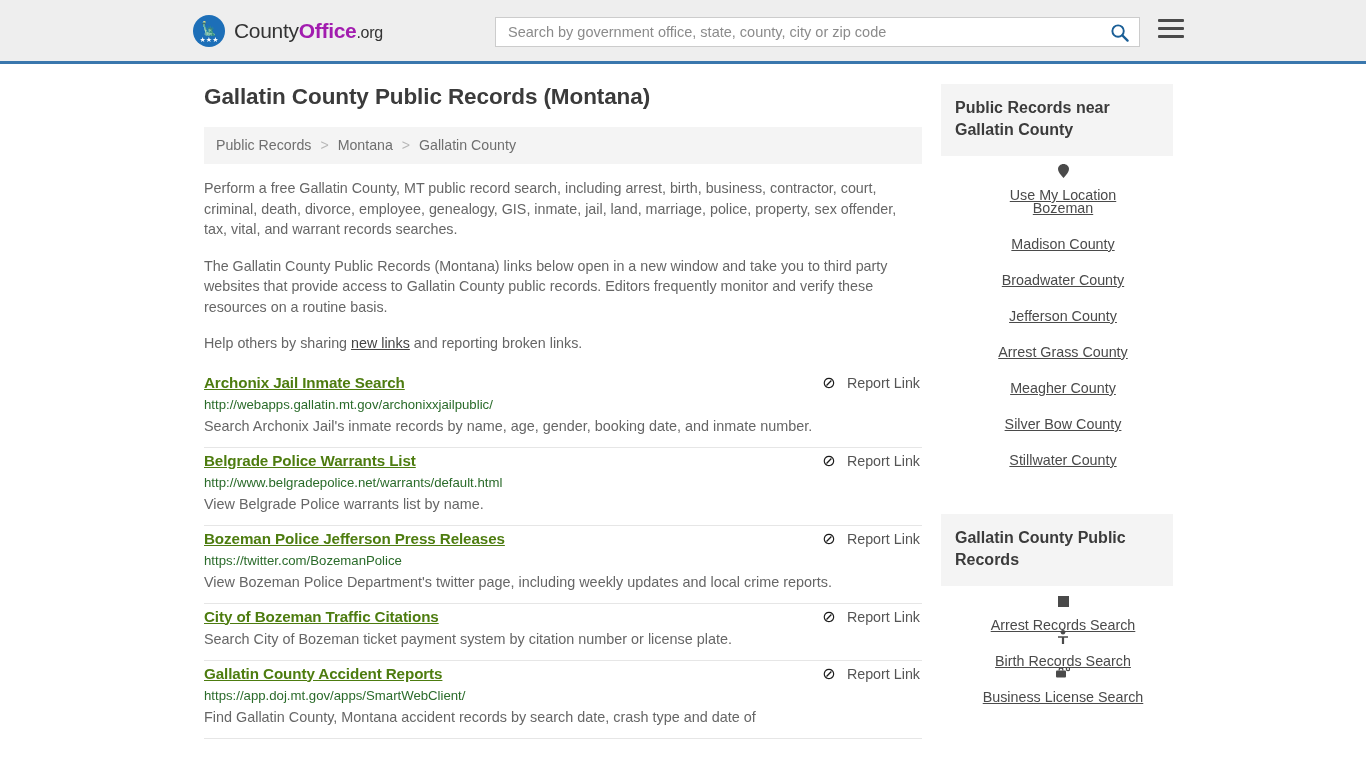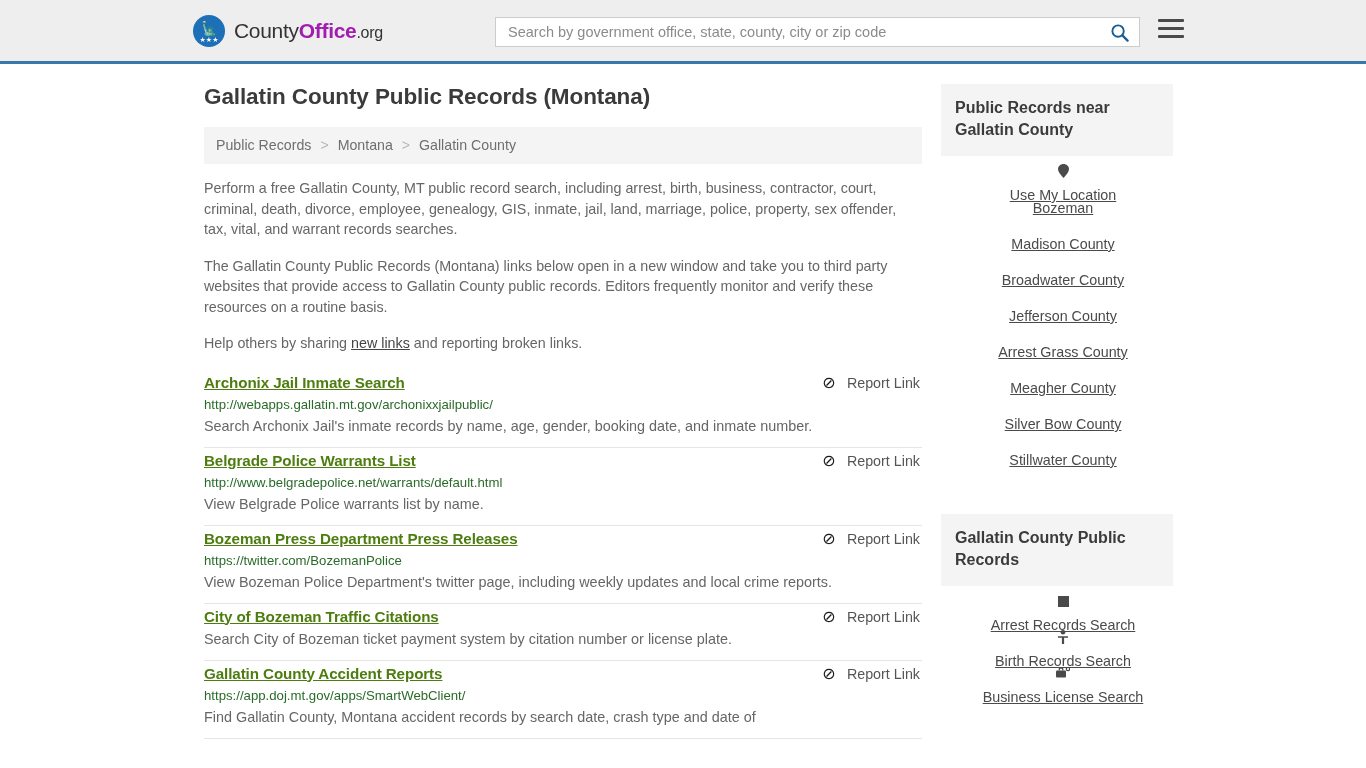--- a/index.html
+++ b/index.html
@@ -310,21 +310,21 @@
           <span class="broken-icon">⊘ </span>
           <span>Report Link</span>
         </span>
       </div>
       <div class="listing-url">http://www.belgradepolice.net/warrants/default.html</div>
       <div class="listing-desc">View Belgrade Police warrants list by name.</div>
     </div>
 
     <div class="listing">
       <div class="listing-head">
-        <a class="listing-title" href="#">Bozeman Press Department Press Releases</a>
+        <a class="listing-title" href="#">Bozeman Police Jefferson Press Releases</a>
         <span class="report-link">
           <span class="broken-icon">⊘ </span>
           <span>Report Link</span>
         </span>
       </div>
       <div class="listing-url">https://twitter.com/BozemanPolice</div>
       <div class="listing-desc">View Bozeman Police Department's twitter page, including weekly updates and local crime reports.</div>
     </div>
 
     <div class="listing">

